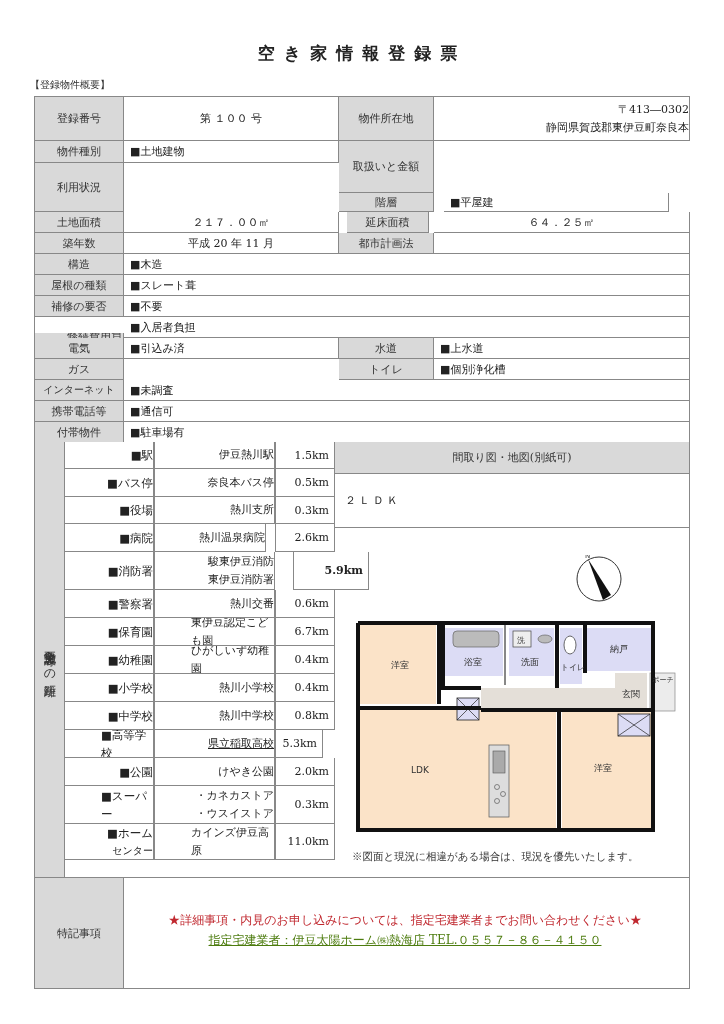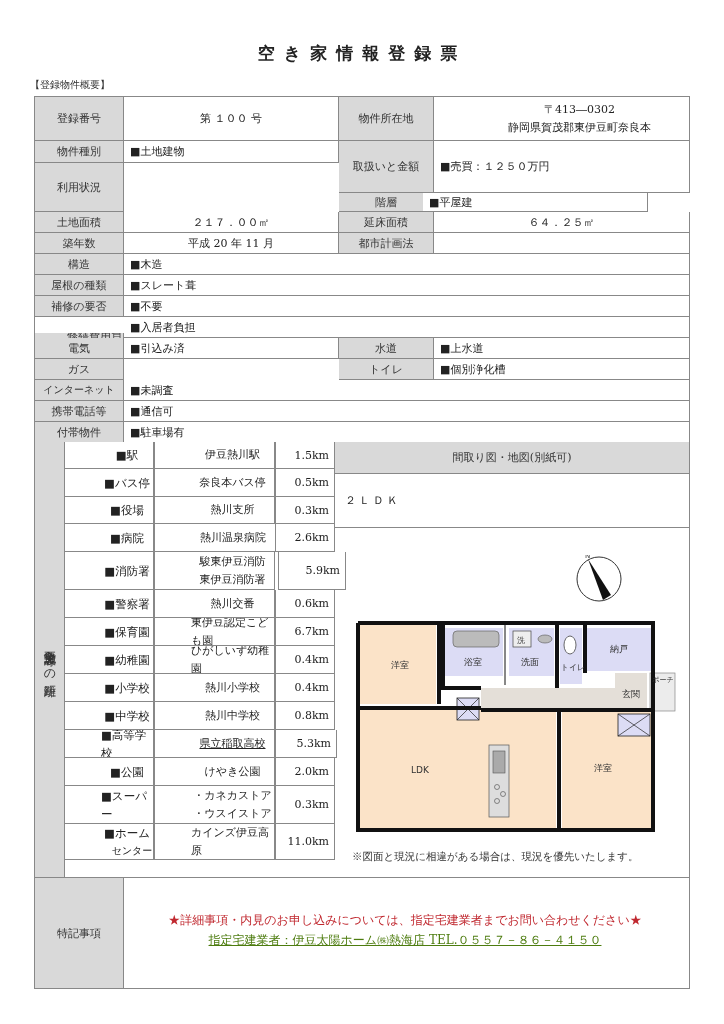--- a/index.html
+++ b/index.html
@@ -7,21 +7,21 @@
          font-family:"DejaVu Serif", "Liberation Serif", serif; color:#222; }
   .title { position:absolute; top:42px; left:0; width:724px; text-align:center;
            font-size:17px; font-weight:bold; letter-spacing:9px; color:#222; }
   .section-label { position:absolute; top:78px; left:30px; font-size:10px; color:#333; }
   .grid { position:absolute; border-left:1px solid #888; border-top:1px solid #888; }
   .cell { position:absolute; box-sizing:border-box; border-right:1px solid #888; border-bottom:1px solid #888;
           font-size:11px; display:flex; align-items:center; overflow:hidden; }
   .lbl { background:#d9d9d9; justify-content:center; color:#333; }
   .val { background:#fff; padding-left:6px; color:#222; }
   .center { justify-content:center; padding-left:0; }
-  .col { flex-direction:column; align-items:center; justify-content:center; line-height:18px;padding-left:36px; }
+  .col { flex-direction:column; align-items:flex-end; justify-content:center; line-height:18px;padding-left:36px; }
   .right { justify-content:flex-end; padding-right:5px; }
   .vert { writing-mode:vertical-rl; text-orientation:upright; letter-spacing:1px; font-size:12px; }
   .note-red { color:#c0282f; font-size:12px; }
   .link-red { color:#4d7c0f; font-size:12px; text-decoration:underline; }
   .fac-name { font-size:11.5px; }
   .plan { position:absolute; }
 </style>
 </head>
 <body>
 
@@ -34,29 +34,28 @@
   <div class="cell val center" style="left:89px;top:0;width:215px;height:44px;">第 １００ 号</div>
   <div class="cell lbl" style="left:304px;top:0;width:95px;height:44px;">物件所在地</div>
   <div class="cell val col" style="left:399px;top:0;width:256px;height:44px;">
     <span>〒413―0302</span>
     <span>静岡県賀茂郡東伊豆町奈良本</span>
   </div>
 
   <div class="cell lbl" style="left:0;top:44px;width:89px;height:22px;">物件種別</div>
   <div class="cell val" style="left:89px;top:44px;width:215px;height:22px;">■土地建物</div>
   <div class="cell lbl" style="left:304px;top:44px;width:95px;height:52px;">取扱いと金額</div>
-  <div class="cell val" style="left:399px;top:44px;width:256px;height:52px;">■売買：１２５０万円</div>
 
   <div class="cell lbl" style="left:0;top:66px;width:89px;height:49px;">利用状況</div>
   <div class="cell lbl" style="left:304px;top:96px;width:95px;height:19px;">階層</div>
-  <div class="cell val" style="left:388px;top:96px;width:225px;height:19px;">■平屋建</div>
+  <div class="cell val" style="left:409px;top:96px;width:225px;height:19px;">■平屋建</div>
 
   <div class="cell lbl" style="left:0;top:115px;width:89px;height:21px;">土地面積</div>
   <div class="cell val center" style="left:89px;top:115px;width:215px;height:21px;">２１７．００㎡</div>
-  <div class="cell lbl" style="left:304px;top:115px;width:95px;height:21px;text-align:right;">延床面積</div>
+  <div class="cell lbl" style="left:312px;top:115px;width:82px;height:21px;text-align:right;">延床面積</div>
   <div class="cell val center" style="left:399px;top:115px;width:256px;height:21px;">６４．２５㎡</div>
 
   <div class="cell lbl" style="left:0;top:136px;width:89px;height:21px;">築年数</div>
   <div class="cell val center" style="left:89px;top:136px;width:215px;height:21px;">平成 20 年 11 月</div>
   <div class="cell lbl" style="left:304px;top:136px;width:95px;height:21px;">都市計画法</div>
   <div class="cell val" style="left:399px;top:136px;width:256px;height:21px;"></div>
 
   <div class="cell lbl" style="left:0;top:157px;width:89px;height:21px;">構造</div>
   <div class="cell val" style="left:89px;top:157px;width:566px;height:21px;">■木造</div>
 
@@ -197,34 +196,34 @@
   </div>
 <div class="cell val col" style="left: 154px; top: 497px; width: 121px; height: 27px; border-left: 1px solid rgb(136, 136, 136);">
     <span>熱川支所</span>
   </div>
 <div class="cell val right" style="left: 275px; top: 497px; width: 60px; height: 27px; border-left: 1px solid rgb(136, 136, 136);">
     <span>0.3km</span>
   </div>
 <div class="cell val col fac-name" style="left: 64px; top: 524px; width: 90px; height: 28px; border-left: 1px solid rgb(136, 136, 136);">
     <span>■病院</span>
   </div>
-<div class="cell val col" style="left: 154px; top: 524px; width: 122px; height: 28px; border-left: 1px solid rgb(136, 136, 136);">
+<div class="cell val col" style="left: 154px; top: 524px; width: 112px; height: 28px; border-left: 1px solid rgb(136, 136, 136);">
     <span>熱川温泉病院</span>
   </div>
 <div class="cell val right" style="left: 275px; top: 524px; width: 60px; height: 28px; border-left: 1px solid rgb(136, 136, 136);">
     <span>2.6km</span>
   </div>
 <div class="cell val col fac-name" style="left: 64px; top: 552px; width: 90px; height: 38px; border-left: 1px solid rgb(136, 136, 136);">
     <span>■消防署</span>
   </div>
 <div class="cell val col" style="left: 154px; top: 552px; width: 121px; height: 38px; border-left: 1px solid rgb(136, 136, 136);">
     <span>駿東伊豆消防</span>
     <span>東伊豆消防署</span>
   </div>
-<div class="cell val right" style="left: 278px; top: 552px; width: 68px; height: 38px; border-left: 1px solid rgb(136, 136, 136);">
+<div class="cell val right" style="left: 293px; top: 552px; width: 76px; height: 38px; border-left: 1px solid rgb(136, 136, 136); font-weight: bold;">
     <span>5.9km</span>
   </div>
 <div class="cell val col fac-name" style="left: 64px; top: 590px; width: 90px; height: 28px; border-left: 1px solid rgb(136, 136, 136);">
     <span>■警察署</span>
   </div>
 <div class="cell val col" style="left: 154px; top: 590px; width: 121px; height: 28px; border-left: 1px solid rgb(136, 136, 136);">
     <span>熱川交番</span>
   </div>
 <div class="cell val right" style="left: 275px; top: 590px; width: 60px; height: 28px; border-left: 1px solid rgb(136, 136, 136);">
     <span>0.6km</span>
@@ -264,21 +263,21 @@
   </div>
 <div class="cell val right" style="left: 275px; top: 702px; width: 60px; height: 28px; border-left: 1px solid rgb(136, 136, 136);">
     <span>0.8km</span>
   </div>
 <div class="cell val col fac-name" style="left: 64px; top: 730px; width: 90px; height: 28px; border-left: 1px solid rgb(136, 136, 136);">
     <span>■高等学校</span>
   </div>
 <div class="cell val col" style="left: 154px; top: 730px; width: 121px; height: 28px; border-left: 1px solid rgb(136, 136, 136); text-decoration: underline;">
     <span>県立稲取高校</span>
   </div>
-<div class="cell val right" style="left: 275px; top: 730px; width: 62px; height: 28px; border-left: 1px solid rgb(136, 136, 136);">
+<div class="cell val right" style="left: 275px; top: 730px; width: 48px; height: 28px; border-left: 1px solid rgb(136, 136, 136);">
     <span>5.3km</span>
   </div>
 <div class="cell val col fac-name" style="left: 64px; top: 758px; width: 90px; height: 28px; border-left: 1px solid rgb(136, 136, 136);">
     <span>■公園</span>
   </div>
 <div class="cell val col" style="left: 154px; top: 758px; width: 121px; height: 28px; border-left: 1px solid rgb(136, 136, 136);">
     <span>けやき公園</span>
   </div>
 <div class="cell val right" style="left: 275px; top: 758px; width: 60px; height: 28px; border-left: 1px solid rgb(136, 136, 136);">
     <span>2.0km</span>

